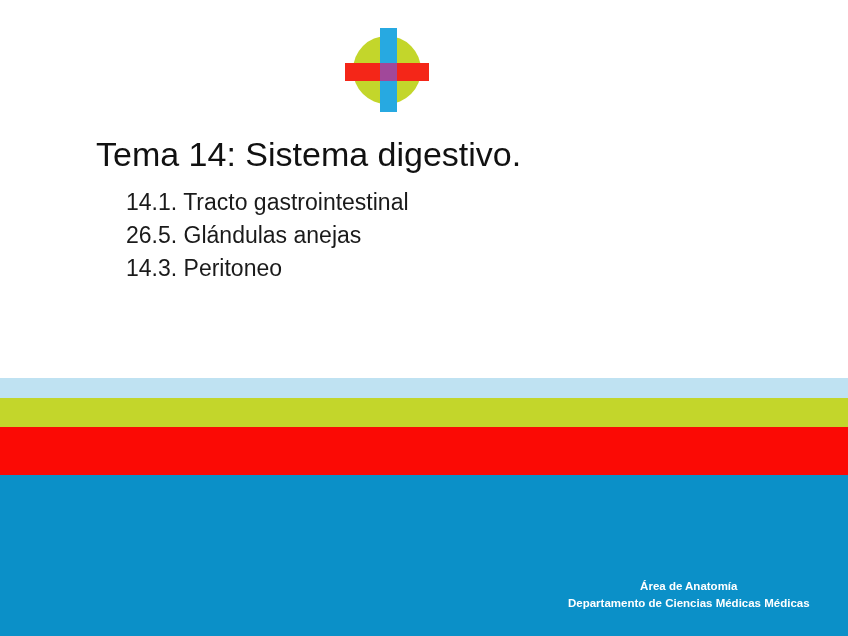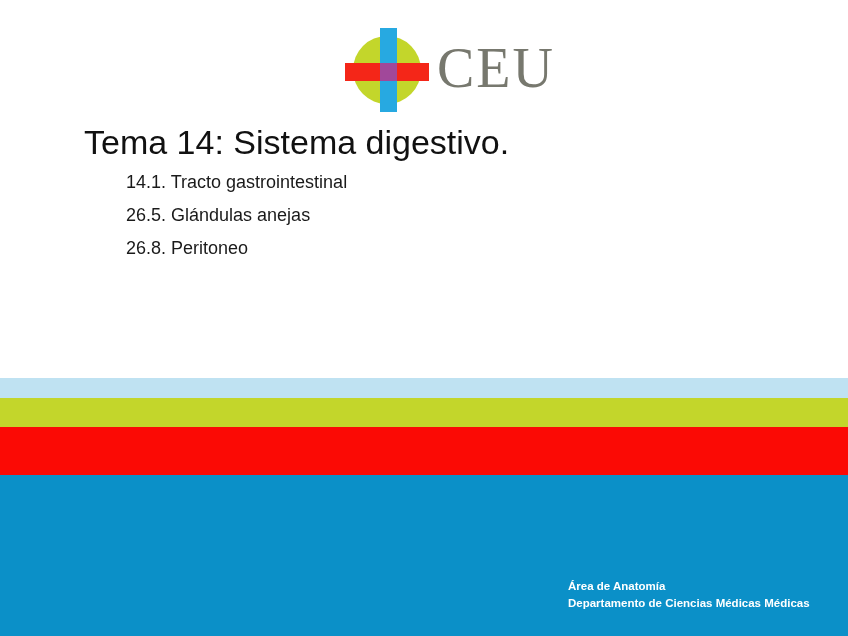--- a/index.html
+++ b/index.html
@@ -83,30 +83,30 @@
     position: absolute;
     left: 84px;
     top: 122px;
     width: 700px;
   }
   .main-title {
     font-size: 34px;
     line-height: 40px;
     color: #111111;
     font-weight: normal;
-    margin: 0;
+    margin: 12px;
     white-space: nowrap;
   }
   .sub-list {
     margin: 4px 0 0 0;
     padding: 0;
     list-style: none;
   }
   .sub-item {
-    font-size: 18px;
+    font-size: 23px;
     line-height: 33px;
     color: #1a1a1a;
     margin-left: 42px;
     white-space: nowrap;
   }
 
   
   .band {
     position: absolute;
     left: 0;
@@ -120,43 +120,42 @@
   
   .footer {
     position: absolute;
     left: 568px;
     top: 578px;
     color: #ffffff;
     font-size: 11.5px;
     line-height: 17px;
     font-weight: bold;
   }
-  .footer-line { white-space: nowrap; }
+  .footer-line { white-space: nowrap; text-align: center; }
 </style>
 </head>
 <body>
 
 <div class="slide">
 
   <div class="logo-block">
     <div class="logo-mark">
       <div class="logo-circle"></div>
       <div class="logo-vbar"></div>
       <div class="logo-hbar"></div>
       <div class="logo-cross"></div>
     </div>
-    <div class="logo-text">CEU</div>
   </div>
 
   <div class="title-block">
     <h1 class="main-title">Tema 14: Sistema digestivo.</h1>
     <ul class="sub-list">
       <li class="sub-item">14.1. Tracto gastrointestinal</li>
       <li class="sub-item">26.5. Glándulas anejas</li>
-      <li class="sub-item">26.8. Peritoneo</li>
+      <li class="sub-item">14.3. Peritoneo</li>
     </ul>
   </div>
 
   <div class="band band-lightblue"></div>
   <div class="band band-green"></div>
   <div class="band band-red"></div>
   <div class="band band-blue"></div>
 
   <div class="footer">
     <div class="footer-line">Área de Anatomía</div>

